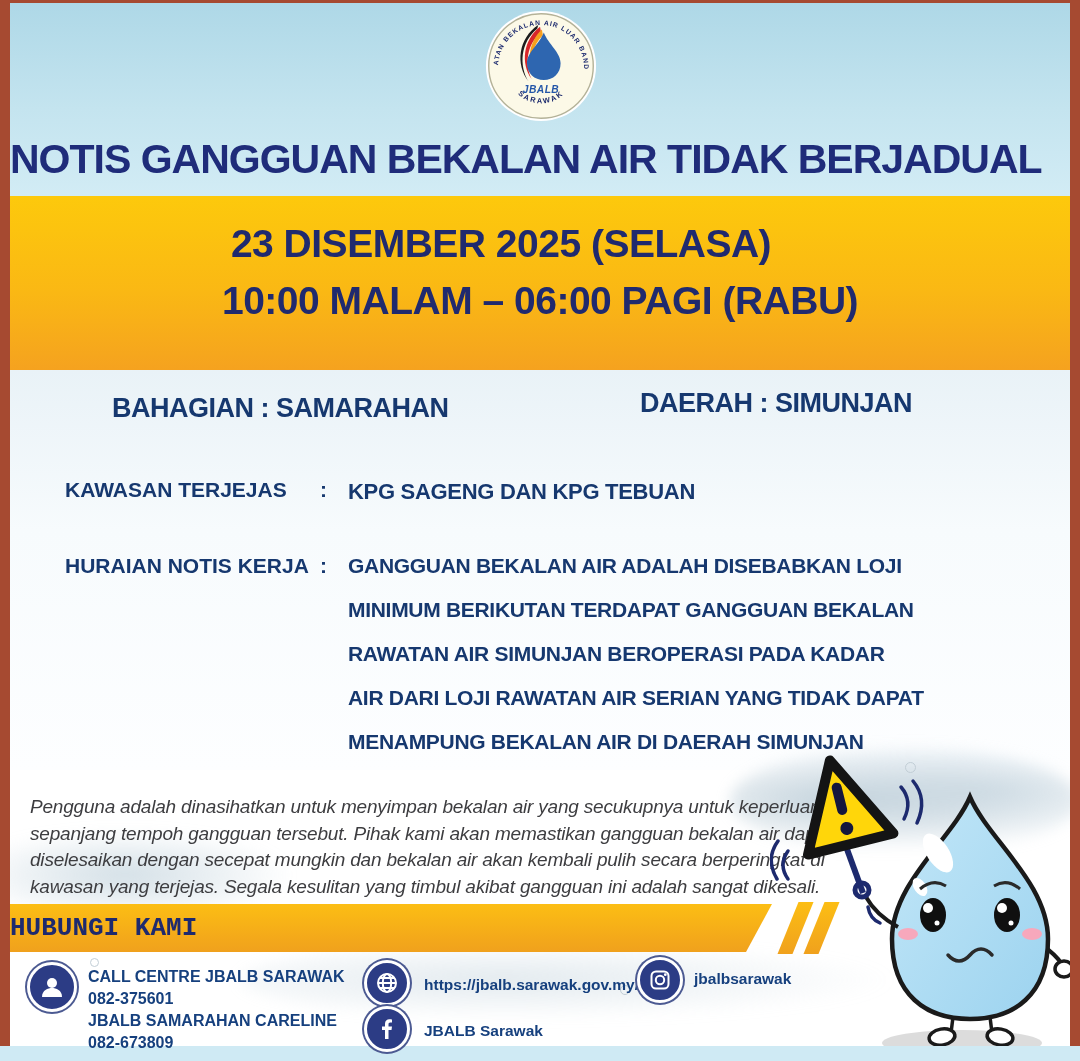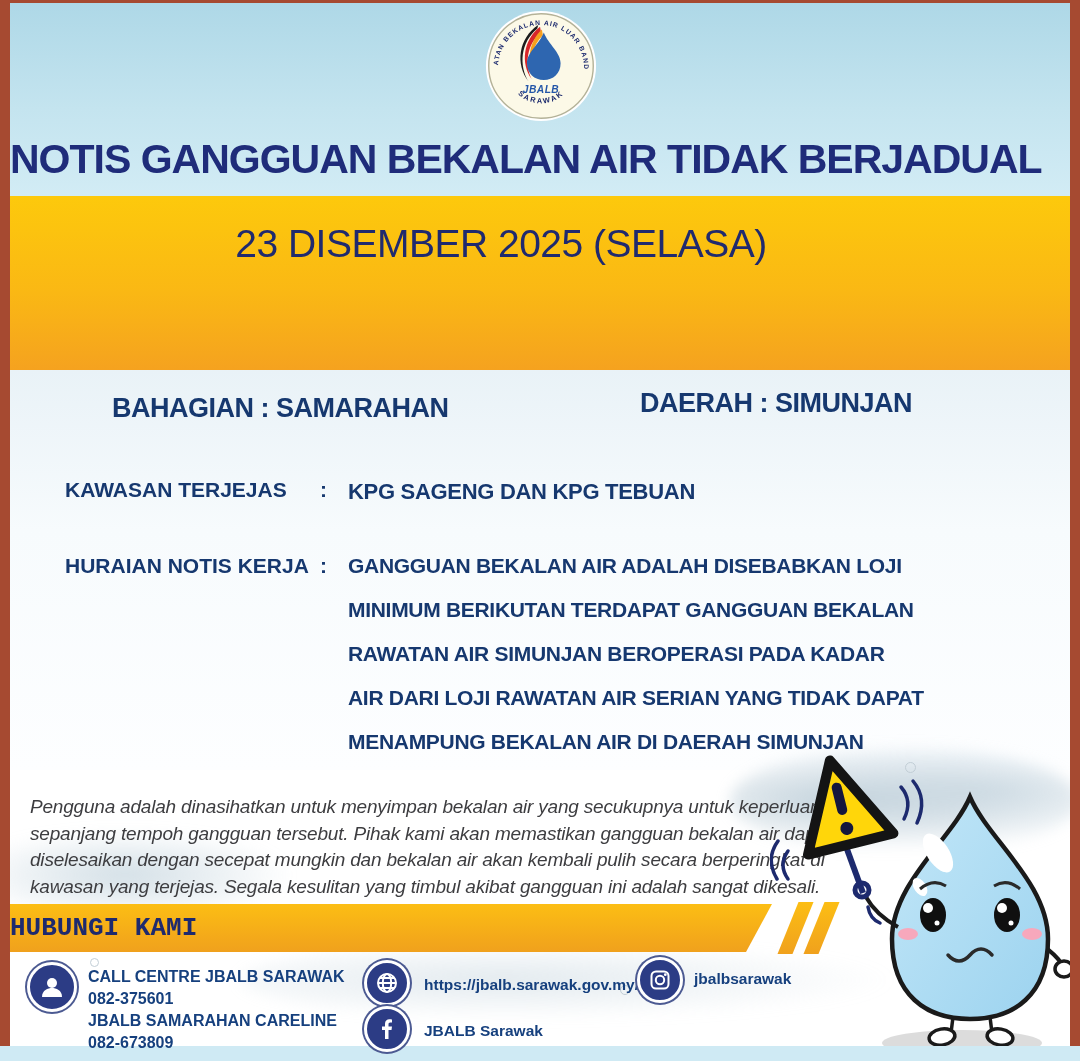--- a/index.html
+++ b/index.html
@@ -17,21 +17,21 @@
   .header-band{left:0;top:3px;width:1080px;height:193px;
                background:linear-gradient(180deg,#aed8e7 0%,#c4e4ef 55%,#d2ecf5 100%);}
   .logo{left:485px;top:10px;width:112px;height:112px;}
   .page-title{left:10px;top:136px;width:1060px;text-align:left;
               font-size:41px;font-weight:bold;letter-spacing:-1px;color:#1f2c7a;z-index:2;}
 
   
   .schedule-band{left:0;top:196px;width:1080px;height:174px;
                  background:linear-gradient(180deg,#fdc90c 0%,#fab814 55%,#f5a21f 100%);}
   .schedule-date{left:0;top:222px;width:1002px;text-align:center;
-                 font-size:39px;font-weight:normal;letter-spacing:-0.5px;color:#202a6e;}
+                 font-size:39px;font-weight:bold;letter-spacing:-0.5px;color:#202a6e;}
   .schedule-time{left:0;top:279px;width:1080px;text-align:center;
                  font-size:39px;font-weight:bold;letter-spacing:-0.5px;color:#202a6e;}
 
   
   .body-band{left:0;top:370px;width:1080px;height:400px;
              background:linear-gradient(180deg,#e9f2f7 0%,#f7fbfd 40%,#fdfeff 100%);}
   .navy-label{font-weight:bold;color:#16386f;white-space:nowrap;}
   .bahagian{left:112px;top:393px;font-size:27px;letter-spacing:-0.5px;}
   .daerah{left:640px;top:388px;font-size:27px;letter-spacing:-0.5px;}
   .kawasan-label{left:65px;top:478px;font-size:21px;}
@@ -120,20 +120,21 @@
       <path d="M59,18 C41,32 38,57 50,74 C42,58 45,36 60,24 Z" fill="#d8262a"></path>
       <path d="M61,21 C47,34 44,55 53,70 C48,56 50,38 62,27 Z" fill="#f6a01e"></path>
     </g>
     <path d="M63,24 C58,37 45,45 45,57 C45,68 53,75 63,75 C73,75 81,68 81,57 C81,45 68,37 63,24 Z" fill="#2e66b0"></path>
     <text x="60" y="89" text-anchor="middle" font-size="11" font-weight="bold" font-style="italic" fill="#2456a8" letter-spacing="0.5">JBALB</text>
   </svg>
 
   <div class="abs page-title">NOTIS GANGGUAN BEKALAN AIR TIDAK BERJADUAL</div>
 
   <div class="abs schedule-date">23 DISEMBER 2025 (SELASA)</div>
+  <div class="abs schedule-time">10:00 MALAM – 06:00 PAGI (RABU)</div>
 
   <div class="abs navy-label bahagian">BAHAGIAN : SAMARAHAN</div>
   <div class="abs navy-label daerah">DAERAH : SIMUNJAN</div>
 
   <div class="abs navy-label kawasan-label">KAWASAN TERJEJAS</div>
   <div class="abs navy-label kawasan-colon">:</div>
   <div class="abs navy-label kawasan-value">KPG SAGENG DAN KPG TEBUAN</div>
 
   <div class="abs navy-label huraian-label">HURAIAN NOTIS KERJA</div>
   <div class="abs navy-label huraian-colon">:</div>

